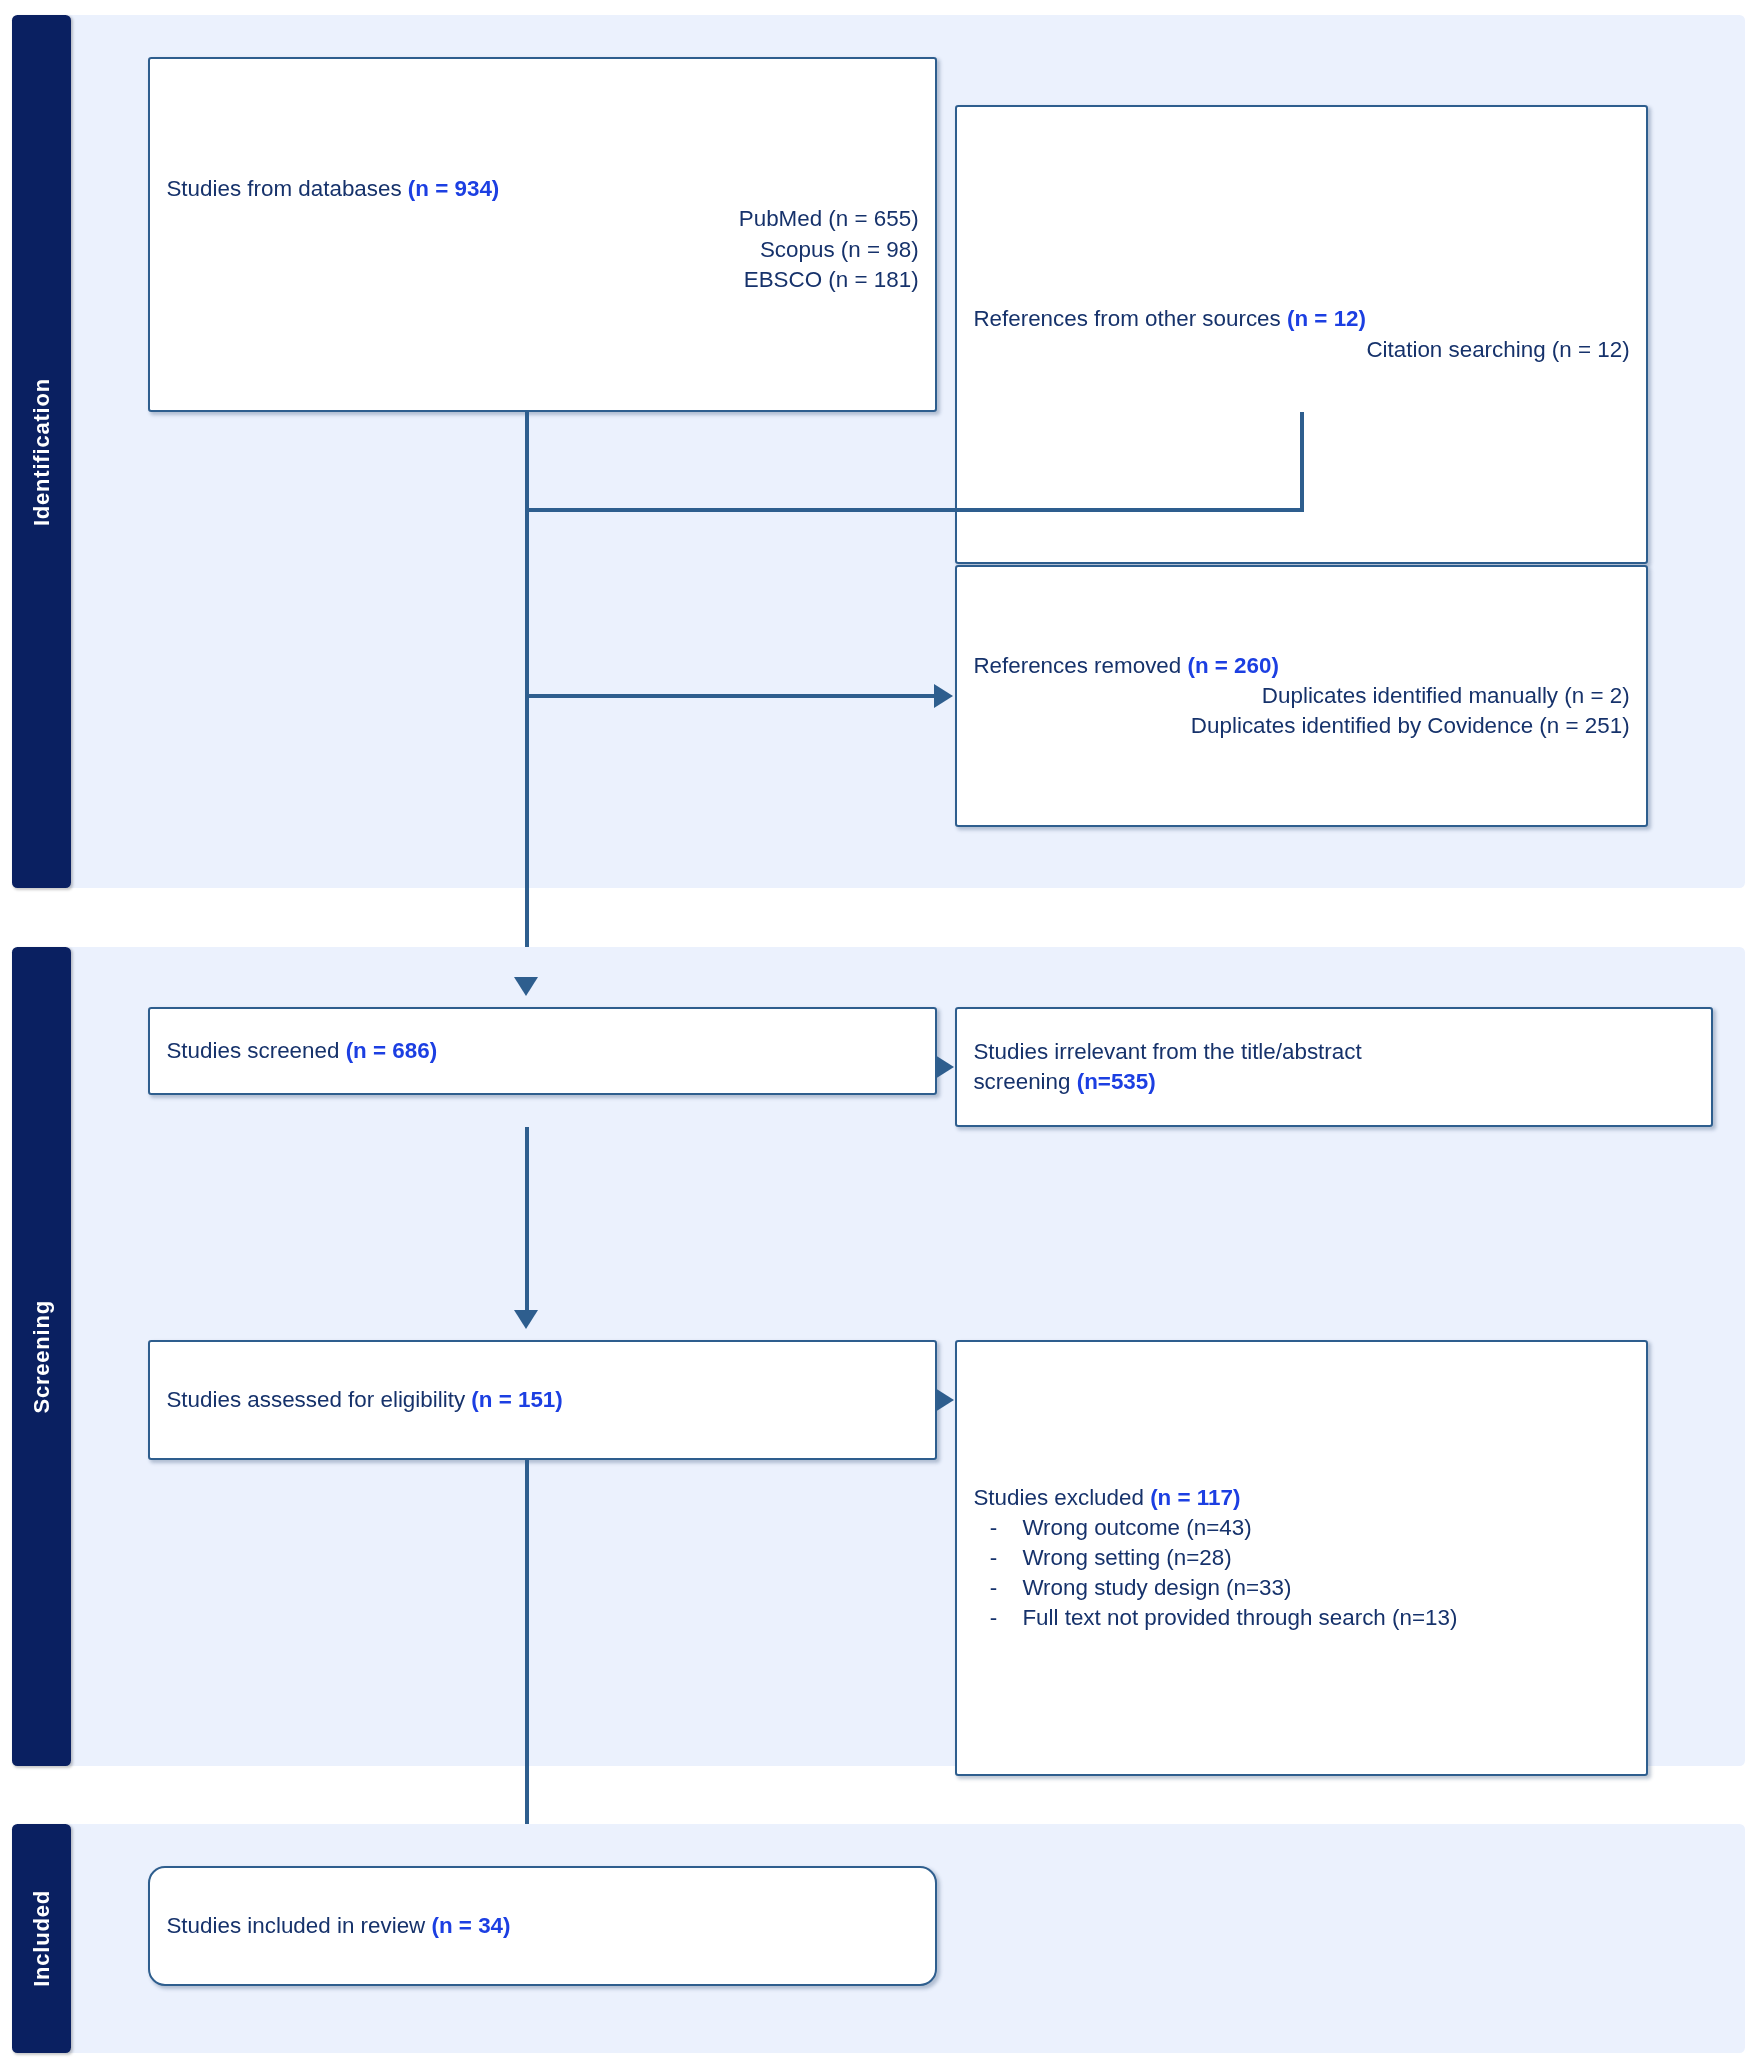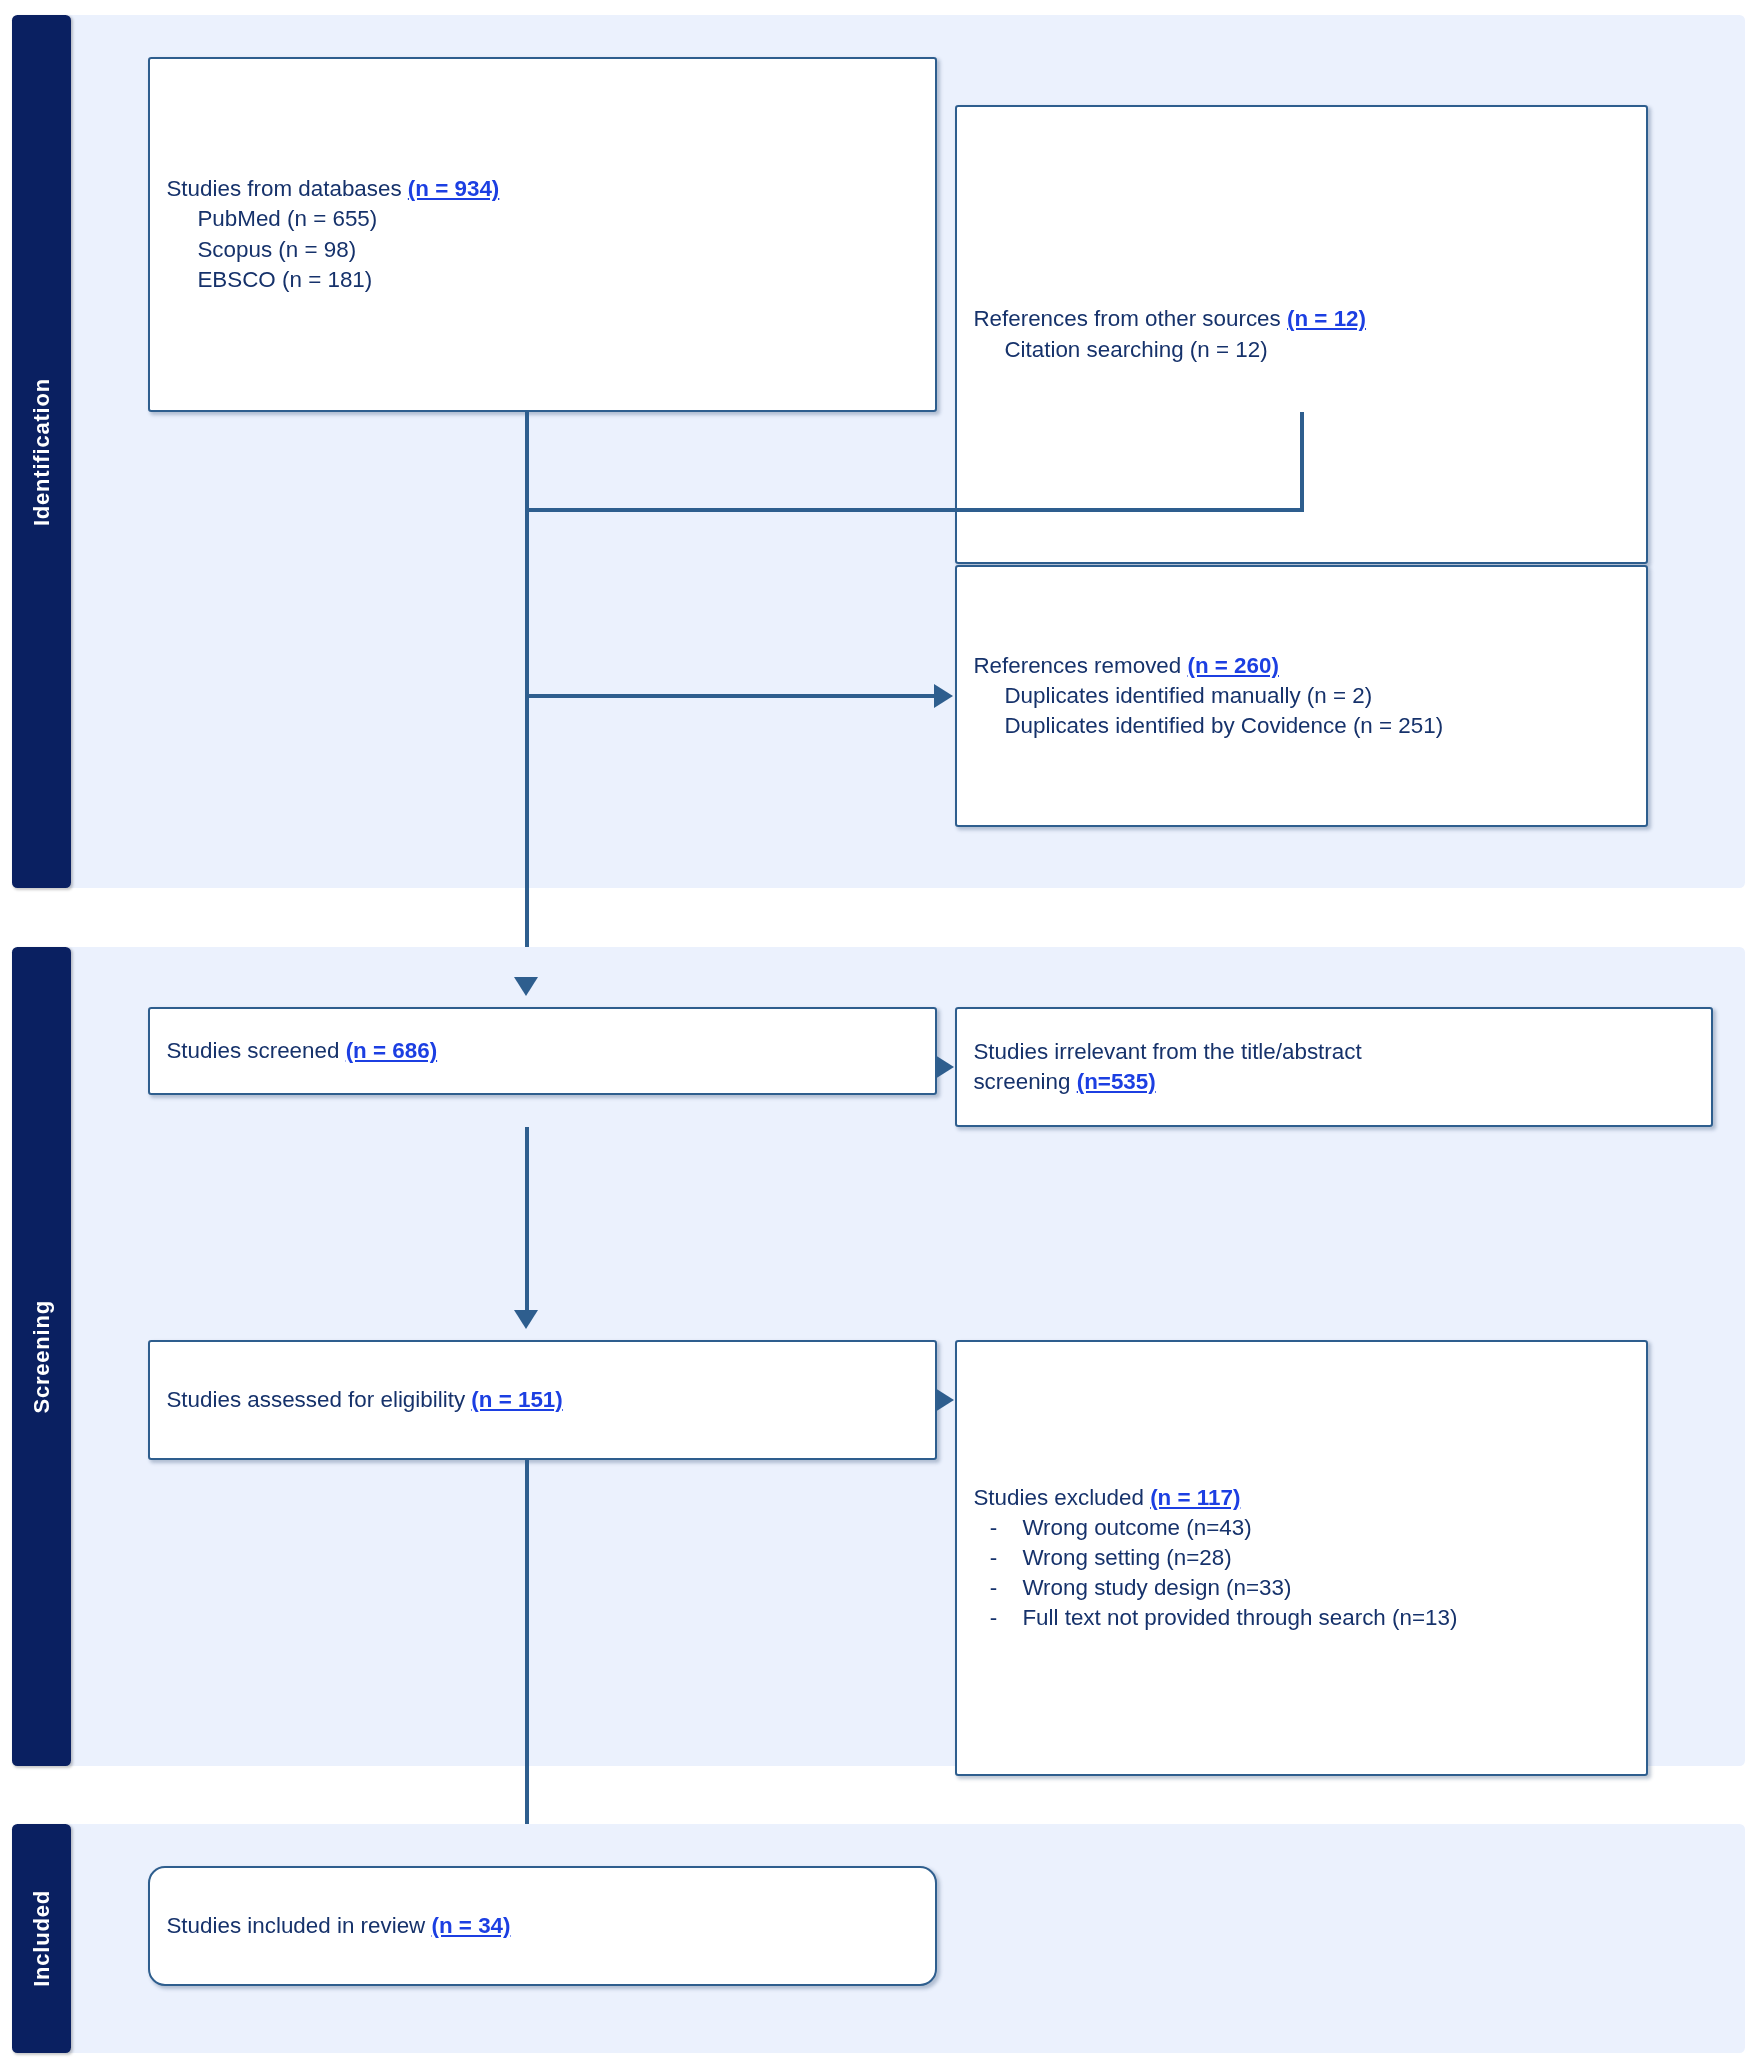--- a/index.html
+++ b/index.html
@@ -55,36 +55,36 @@
     flex-direction: column;
     justify-content: center;
     padding: 9.8px 16.4px;
   }
   .box .line {
     font-size: 22.4px;
     line-height: 1.34;
     color: #16326B;
     white-space: nowrap;
   }
-  .box .line.sub       { padding-left: 31px; }
+  .box .line.sub       { padding-left: 31px; text-align: right; }
   .box .line.wrap      { white-space: normal; }
   .box .line.bullet {
     padding-left: 49px;
     position: relative;
     white-space: normal;
   }
   .box .line.bullet::before {
     content: "-";
     position: absolute;
     left: 16.4px;
     top: 0;
     color: #16326B;
     font-size: 22.4px;
   }
-  .n-bold  { color: #1C3FE2; font-weight: bold; text-decoration: underline; }
+  .n-bold  { color: #1C3FE2; font-weight: bold; }
 
   
   .vline, .hline {
     position: absolute;
     background: #2E5E8E;
   }
   .vline { width: 3.8px; }
   .hline { height: 3.8px; }
   
   .vhead {

